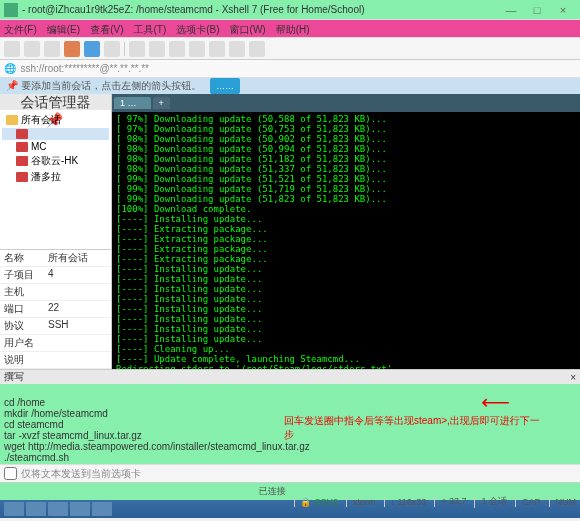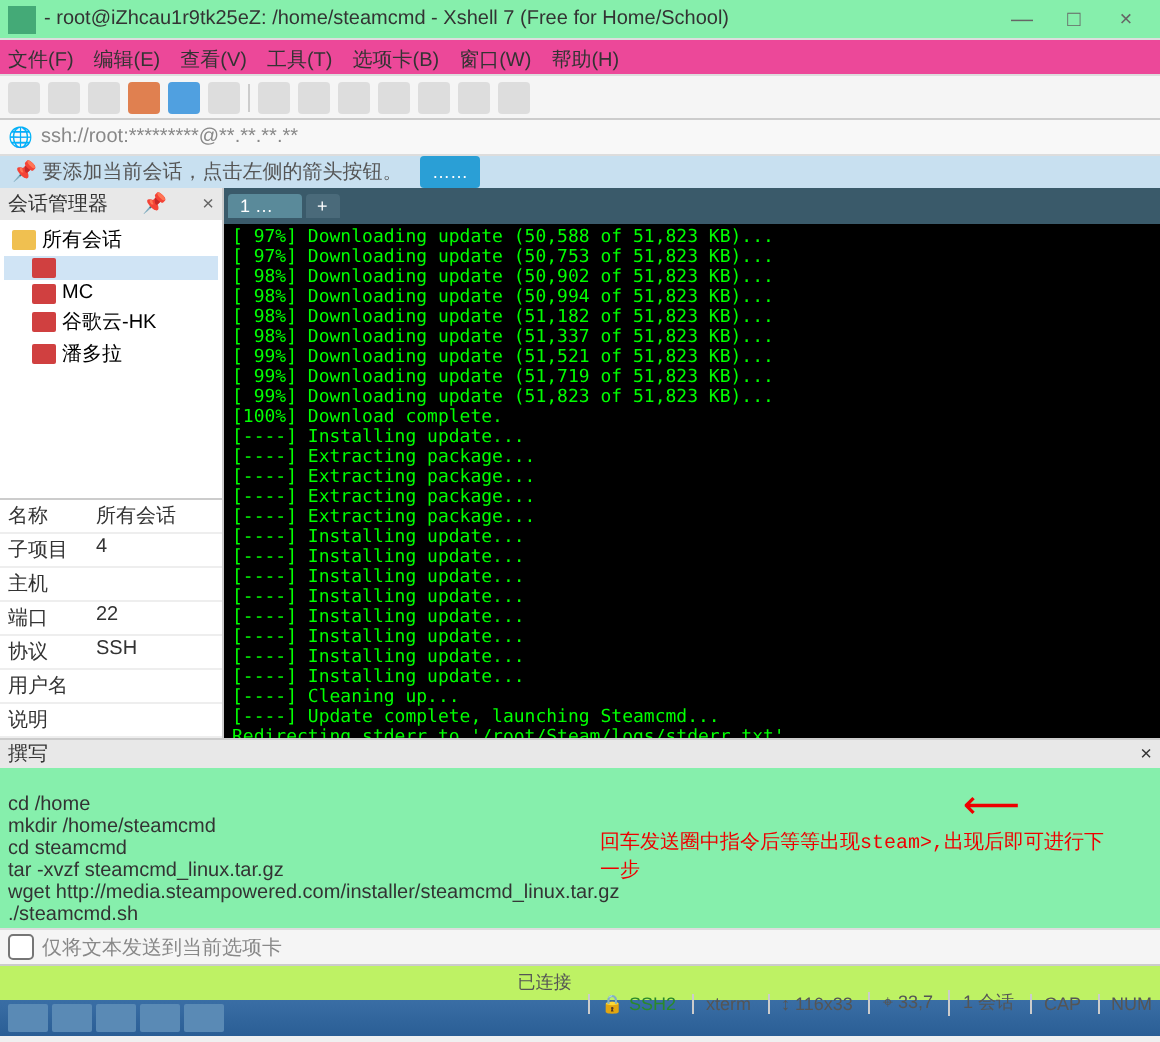--- a/index.html
+++ b/index.html
@@ -10,21 +10,21 @@
 .titlebar .winbtn { width: 26px; height: 18px; text-align: center; color: #666; cursor: pointer; line-height: 18px; }
 .menubar { height: 18px; background: #ec4899; display: flex; align-items: flex-end; padding: 0 4px; font-size: 10px; border-bottom: 1px solid #ddd; }
 .menubar span { margin-right: 10px; color: #333; cursor: pointer; }
 .toolbar { height: 22px; background: #f5f5f5; display: flex; align-items: center; padding: 0 4px; gap: 4px; border-bottom: 1px solid #ccc; }
 .toolbar .btn { width: 16px; height: 16px; background: #ddd; border-radius: 2px; cursor: pointer; }
 .addrbar { height: 18px; background: #f8f8f8; display: flex; align-items: center; padding: 0 4px; font-size: 10px; color: #888; border-bottom: 1px solid #ddd; }
 .notice { height: 16px; background: #c8e0f0; font-size: 10px; padding: 0 6px; line-height: 16px; color: #555; }
 .notice .nbtn { display: inline-block; background: #2a9fd6; color: #fff; padding: 0 6px; margin-left: 6px; border-radius: 2px; font-size: 9px; }
 .main { display: flex; height: 275px; }
 .sidebar { width: 112px; background: #fff; border-right: 1px solid #ccc; display: flex; flex-direction: column; }
-.side-head { height: 16px; background: #e8e8e8; font-size: 10px; padding: 0 4px; display: flex; align-items: center; justify-content: space-between; color: #333; }
+.side-head { height: 16px; background: #e8e8e8; font-size: 14px; padding: 0 4px; display: flex; align-items: center; justify-content: space-between; color: #333; flex-direction: column; }
 .side-head .x { cursor: pointer; color: #666; }
 .tree { flex: 1; padding: 2px; font-size: 10px; overflow: hidden; }
 .tree .node { padding: 1px 2px 1px 14px; display: flex; align-items: center; cursor: pointer; }
 .tree .node.root { padding-left: 4px; }
 .tree .node.sel { background: #d0e4f5; }
 .tree .ico { width: 12px; height: 10px; margin-right: 3px; border-radius: 1px; }
 .ico.fld { background: #f0c050; }
 .ico.ssh { background: #d04040; }
 .props { border-top: 1px solid #ccc; font-size: 10px; }
 .props .row { display: flex; border-bottom: 1px solid #eee; }
@@ -32,24 +32,24 @@
 .props .v { flex: 1; padding: 1px 4px; color: #333; }
 .terminal-wrap { flex: 1; display: flex; flex-direction: column; background: #000; }
 .tabbar { height: 18px; background: #3a5a6a; display: flex; align-items: center; padding: 0 2px; }
 .tab { background: #5a8a9a; color: #fff; font-size: 9px; padding: 1px 14px 1px 6px; margin-right: 2px; border-radius: 2px 2px 0 0; cursor: pointer; position: relative; }
 .tab.plus { background: #4a6a7a; padding: 1px 6px; }
 .term { flex: 1; background: #000; color: #0f0; font-family: "Consolas", monospace; font-size: 9px; line-height: 10px; padding: 2px 4px; overflow: hidden; white-space: pre; }
 .send-panel { border-top: 1px solid #ccc; background: #86efac; }
 .send-head { height: 14px; background: #e8e8e8; font-size: 10px; padding: 0 4px; display: flex; justify-content: space-between; align-items: center; color: #333; }
 .send-body { padding: 13px 4px; font-size: 10px; font-family: Consolas, monospace; color: #333; position: relative; height: 80px; overflow: hidden; }
 .send-body .arrow { position: absolute; right: 70px; top: 6px; color: #e00; font-size: 20px; }
-.send-body .note { position: absolute; right: 20px; top: 30px; color: #e00; font-size: 10px; font-family: Liberation Mono, monospace; width: 260px; }
+.send-body .note { position: absolute; right: 36px; top: 30px; color: #e00; font-size: 10px; font-family: Liberation Sans, sans-serif; width: 260px; }
 .sendbar { height: 18px; background: #f5f5f5; border-top: 1px solid #ddd; font-size: 10px; padding: 0 4px; display: flex; align-items: center; color: #888; }
 .sendbar input { margin-right: 4px; }
-.status { height: 18px; background: #bef264; border-top: 1px solid #ccc; display: flex; align-items: center; justify-content: flex-end; font-size: 9px; color: #555; padding: 0 4px; gap: 8px; }
+.status { height: 18px; background: #86efac; border-top: 1px solid #ccc; display: flex; align-items: center; justify-content: flex-end; font-size: 9px; color: #555; padding: 0 4px; gap: 8px; }
 .status .seg { border-left: 1px solid #ccc; padding-left: 6px; margin-top: 20px; }
 .taskbar { height: 18px; background: linear-gradient(#3a6ea5,#2a5e95); display: flex; align-items: center; padding: 0 4px; gap: 2px; }
 .taskbar .ti { width: 20px; height: 14px; background: #5a8ab5; border-radius: 1px; }
 </style>
 </head>
 <body>
 
 <div class="titlebar">
   <div class="icon"></div>
   <div class="title">- root@iZhcau1r9tk25eZ: /home/steamcmd - Xshell 7 (Free for Home/School)</div>

